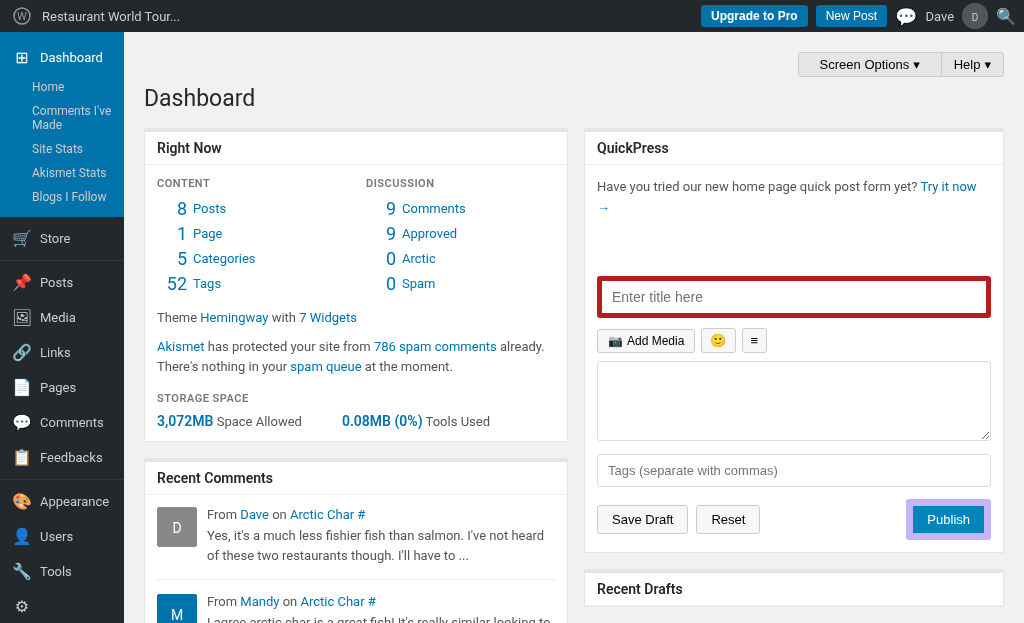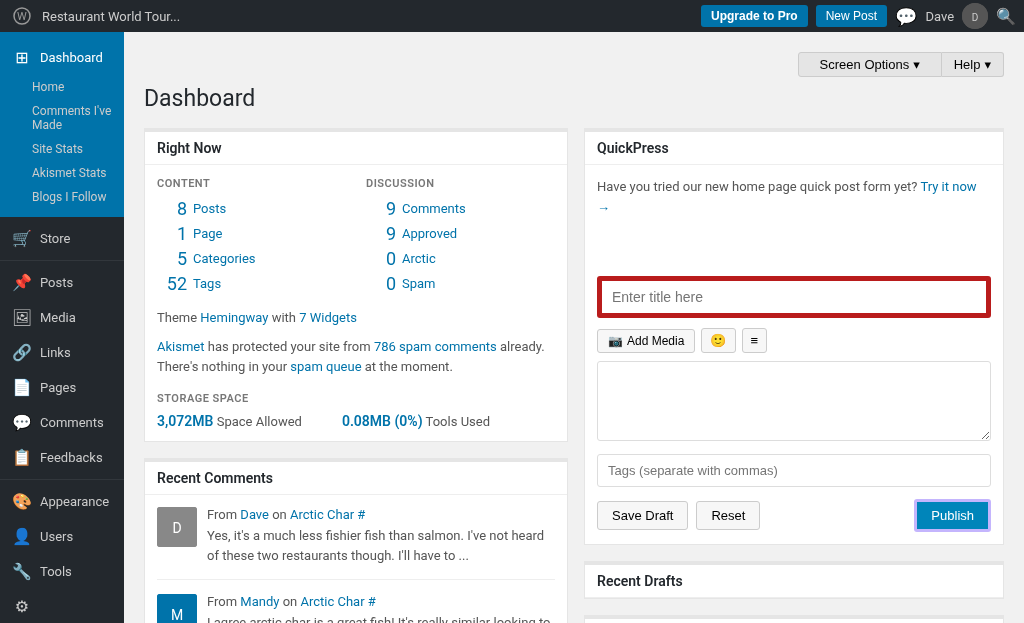--- a/index.html
+++ b/index.html
@@ -304,21 +304,21 @@
       background: #f7f7f7;
       border: 1px solid #ccc;
       padding: 6px 14px;
       font-size: 13px;
       cursor: pointer;
       border-radius: 3px;
     }
     .publish-btn {
       background: #0085ba;
       color: #fff;
-      border: 3px solid #c4b5fd;
+      border: 7px solid #c4b5fd;
       padding: 6px 14px;
       font-size: 13px;
       cursor: pointer;
       border-radius: 3px;
       margin-left: auto;
     }
 
     
     .no-drafts { font-size: 13px; color: #555; padding: 8px 0; }
 

